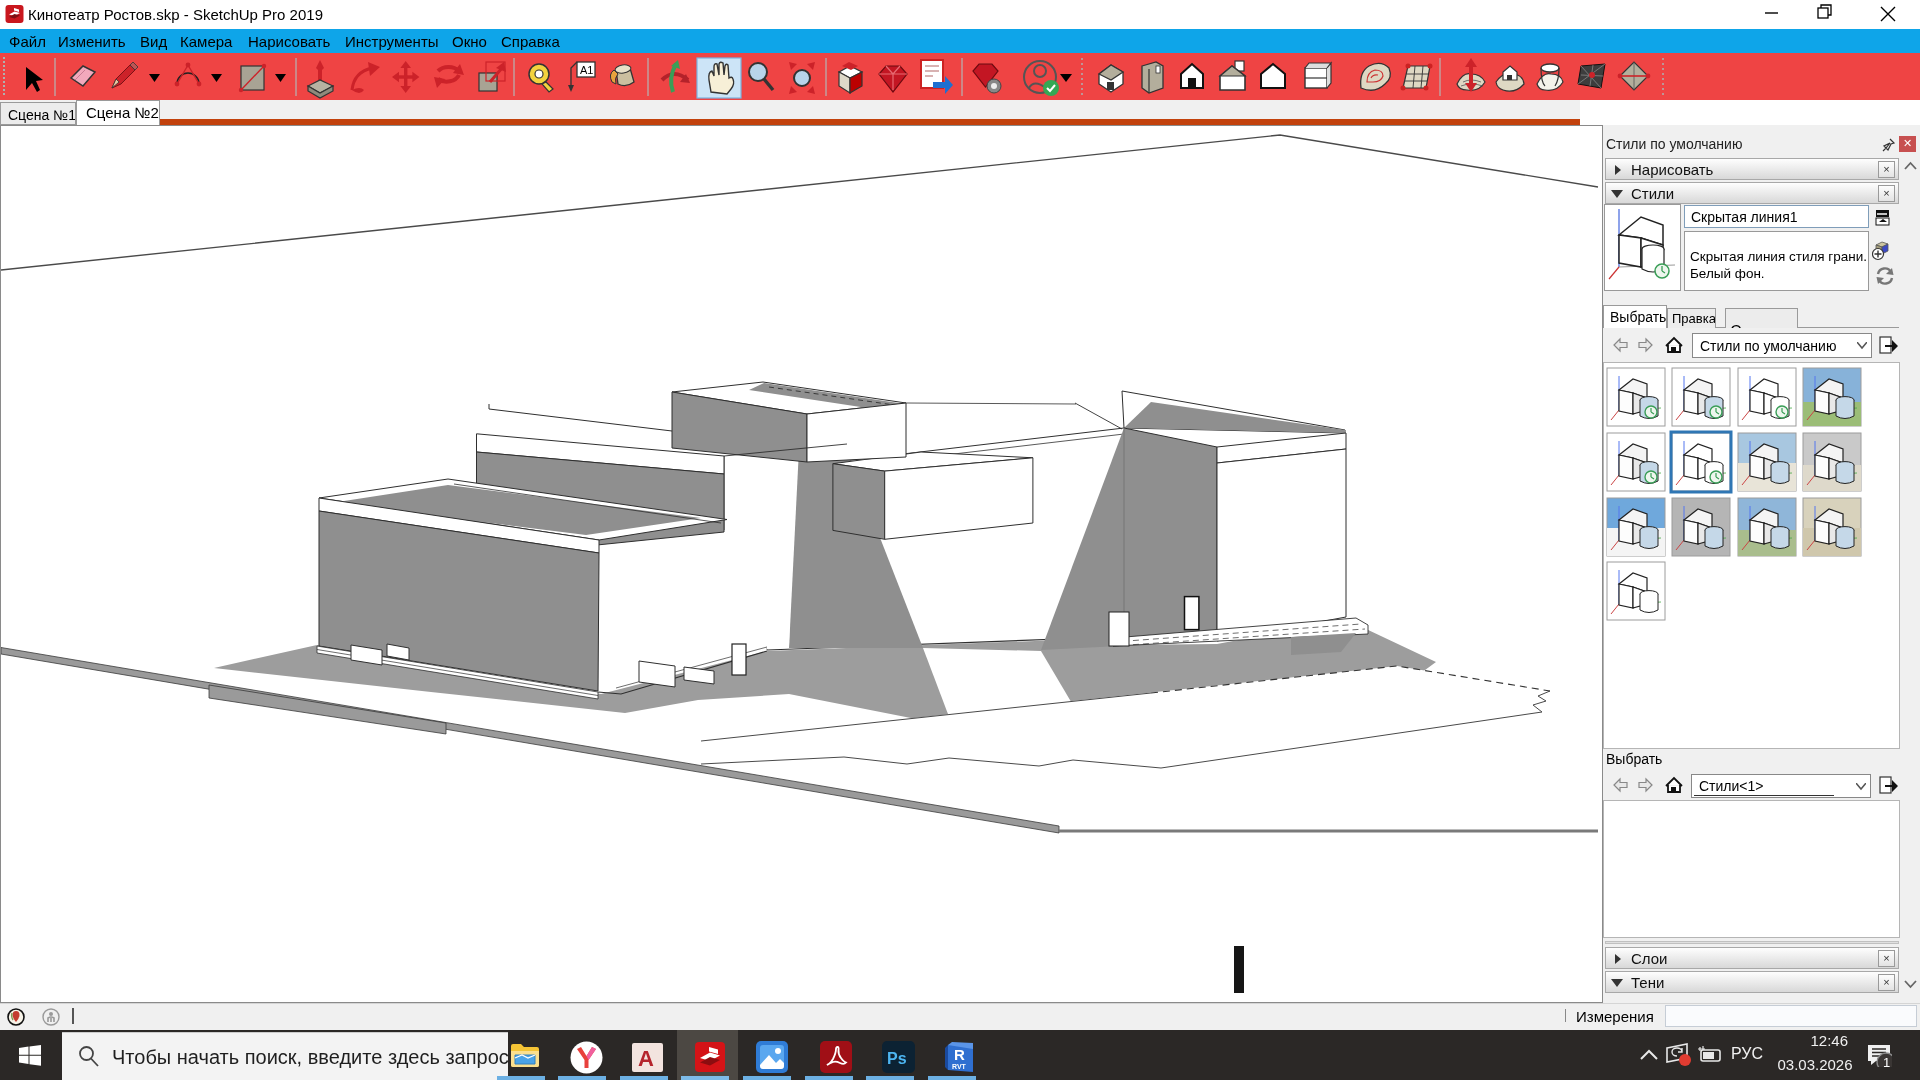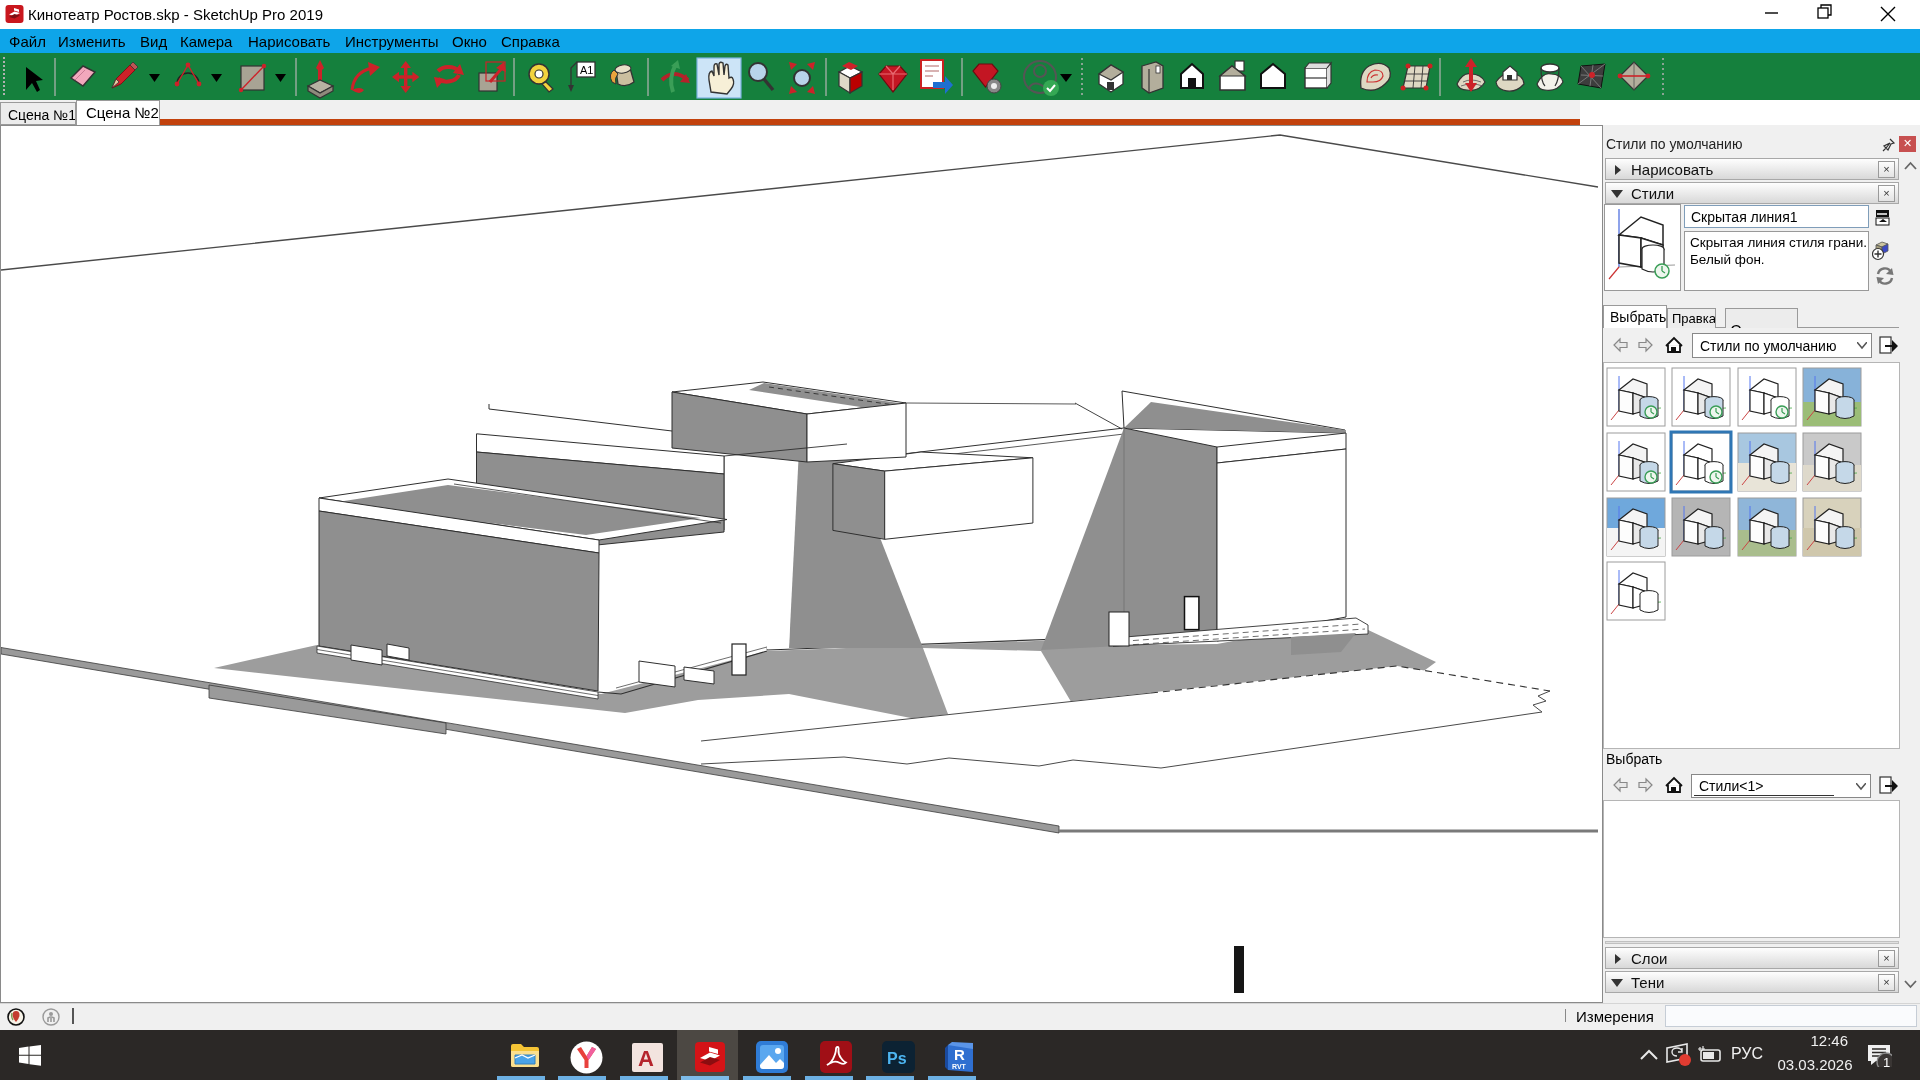--- a/index.html
+++ b/index.html
@@ -2,21 +2,21 @@
 <html><head>
 <meta charset="utf-8">
 <style>
 * { margin:0; padding:0; box-sizing:border-box; }
 html,body { width:1920px; height:1080px; overflow:hidden; background:#fff;
   font-family:"Liberation Sans", sans-serif; }
 .abs { position:absolute; }
 #titlebar { position:absolute; left:0; top:0; width:1532px; height:29px; background:#fff; }
 #menubar { position:absolute; left:0; top:29px; width:1920px; height:24px; background:#0ea5e9; }
 .menuitem { position:absolute; top:4px; font-size:15px; color:#000; }
-#toolbar { position:absolute; left:0; top:53px; width:1920px; height:47px; background:#15803d; }
+#toolbar { position:absolute; left:0; top:53px; width:1920px; height:47px; background:#ef4444; }
 #tabstrip { position:absolute; left:0; top:100px; width:1580px; height:25px; background:#f0f0f0; border-bottom:6px solid #c2410c;}
 #viewport { position:absolute; left:0; top:125px; width:1603px; height:878px; background:#fff; border:1px solid #8a8a8a; }
 #panel { position:absolute; left:1603px; top:125px; width:317px; height:878px; background:#f0f0f0; }
 #statusbar { position:absolute; left:0; top:1003px; width:1920px; height:27px; background:#f0f0f0; border-top:1px solid #d5d5d5;}
 #taskbar { position:absolute; left:0; top:1030px; width:1920px; height:50px; background:#2b2826; }
 .hdr { position:absolute; left:2px; width:294px; height:22px;
   background:linear-gradient(#fefefe,#d8d8d8); border:1px solid #a8a8a8;
   font-size:15px; color:#111; }
 .hx { position:absolute; right:3px; top:2px; width:17px; height:17px; background:linear-gradient(#fdfdfd,#e3e3e3);
   border:1px solid #9a9a9a; font-size:11px; color:#333; text-align:center; line-height:15px;}
@@ -407,21 +407,21 @@
       <path d="M14 30 L36 12 L58 20 L58 40 L36 33 Z" fill="#fff" stroke="#222" stroke-width="1.5"></path>
       <path d="M14 30 L36 33 L36 62 L14 58 Z" fill="#fff" stroke="#222" stroke-width="1.5"></path>
       <path d="M36 33 L58 40 L58 56 L36 62 Z" fill="#fff" stroke="#222" stroke-width="1.5"></path>
       <ellipse cx="48" cy="44" rx="11" ry="4" fill="#fff" stroke="#222" stroke-width="1.2"></ellipse>
       <path d="M37 44 L37 64 Q48 70 59 64 L59 44" fill="#fff" stroke="#222" stroke-width="1.2"></path>
       <circle cx="57" cy="66" r="7" fill="#eef6ee" stroke="#3a9e57" stroke-width="1.5"></circle>
       <path d="M57 66 L57 61 M57 66 L60 68" stroke="#3a9e57" stroke-width="1.3"></path>
     </svg>
   </div>
   <div class="abs" style="left:81px;top:80px;width:185px;height:23px;background:#fff;border:1px solid #7f9db9;font-size:14px;color:#000;padding:3px 0 17px 6px">Скрытая линия1</div>
-  <div class="abs" style="left:81px;top:106px;width:185px;height:60px;background:#fff;border:1px solid #999;font-size:13.5px;color:#000;padding:2px 0 0 5px;line-height:17px;white-space:nowrap;overflow:hidden">Скрытая линия стиля грани.<br>Белый фон.</div>
+  <div class="abs" style="left:81px;top:106px;width:185px;height:60px;background:#fff;border:1px solid #999;font-size:13.5px;color:#000;padding:16px 0 0 5px;line-height:17px;white-space:nowrap;overflow:hidden">Скрытая линия стиля грани.<br>Белый фон.</div>
   <svg class="abs" style="left:271px;top:84px" width="18" height="18" viewBox="0 0 18 18">
     <rect x="2" y="1" width="13" height="7" fill="#111"></rect>
       <rect x="2" y="9" width="13" height="7" fill="#fff" stroke="#111"></rect>
     <path d="M5 13 L9 10 L13 13 Z" fill="#111"></path>
       <line x1="3" y1="5" x2="13" y2="5" stroke="#fff" stroke-width="1.5"></line>
   </svg>
   <svg class="abs" style="left:269px;top:114px" width="22" height="22" viewBox="0 0 22 22">
     <path d="M4 6 L10 3 L16 5 L10 8 Z" fill="#cbc49f" stroke="#555" stroke-width="0.8"></path>
     <path d="M4 6 L4 12 L10 15 L10 8 Z" fill="#a49d7c" stroke="#555" stroke-width="0.8"></path>
     <path d="M16 5 L16 12 L10 15 L10 8 Z" fill="#3b49c4" stroke="#555" stroke-width="0.8"></path>
@@ -615,20 +615,27 @@
   <div class="abs" style="left:1576px;top:4px;font-size:15px;color:#000">Измерения</div>
   <div class="abs" style="left:1665px;top:1px;width:252px;height:22px;background:#fafbfd;border:1px solid #c6cdd6"></div>
 </div>
 <div id="taskbar">
   <svg class="abs" style="left:19px;top:15px" width="22" height="21" viewBox="0 0 22 21">
     <path d="M0 3 L9.5 1.6 L9.5 9.8 L0 9.8 Z" fill="#fff"></path>
     <path d="M10.5 1.4 L22 0 L22 9.8 L10.5 9.8 Z" fill="#fff"></path>
     <path d="M0 10.8 L9.5 10.8 L9.5 19 L0 17.6 Z" fill="#fff"></path>
     <path d="M10.5 10.8 L22 10.8 L22 20.8 L10.5 19.2 Z" fill="#fff"></path>
   </svg>
+  <div class="abs" style="left:62px;top:2px;width:446px;height:48px;background:#f3f3f3;border-top:1px solid #ccc">
+    <svg class="abs" style="left:16px;top:12px" width="21" height="22" viewBox="0 0 21 22">
+      <circle cx="8.5" cy="8.5" r="6.5" fill="none" stroke="#444" stroke-width="1.8"></circle>
+      <line x1="13" y1="13.5" x2="20" y2="21" stroke="#444" stroke-width="1.8"></line>
+    </svg>
+    <div class="abs" style="left:50px;top:13px;font-size:20px;color:#1f1f1f;white-space:nowrap">Чтобы начать поиск, введите здесь запрос</div>
+  </div>
 
   <div class="abs" style="left:677px;top:0;width:61px;height:50px;background:#4c4843"></div>
 
   <svg class="abs" style="left:510px;top:13px" width="30" height="25" viewBox="0 0 30 25">
     <path d="M1 3 Q1 1 3 1 L11 1 L14 4 L27 4 Q29 4 29 6 L29 22 Q29 24 27 24 L3 24 Q1 24 1 22 Z" fill="#f5c435"></path>
     <path d="M1 8 L29 8 L29 22 Q29 24 27 24 L3 24 Q1 24 1 22 Z" fill="#fbdf8e"></path>
     <path d="M5 12 L25 12 L25 21 L5 21 Z" fill="#4aa3e8" stroke="#3580bd" stroke-width="1"></path>
     <path d="M5 15 L12 12 L18 15 L25 12" fill="none" stroke="#fff" stroke-width="1.2"></path>
   </svg>
 

